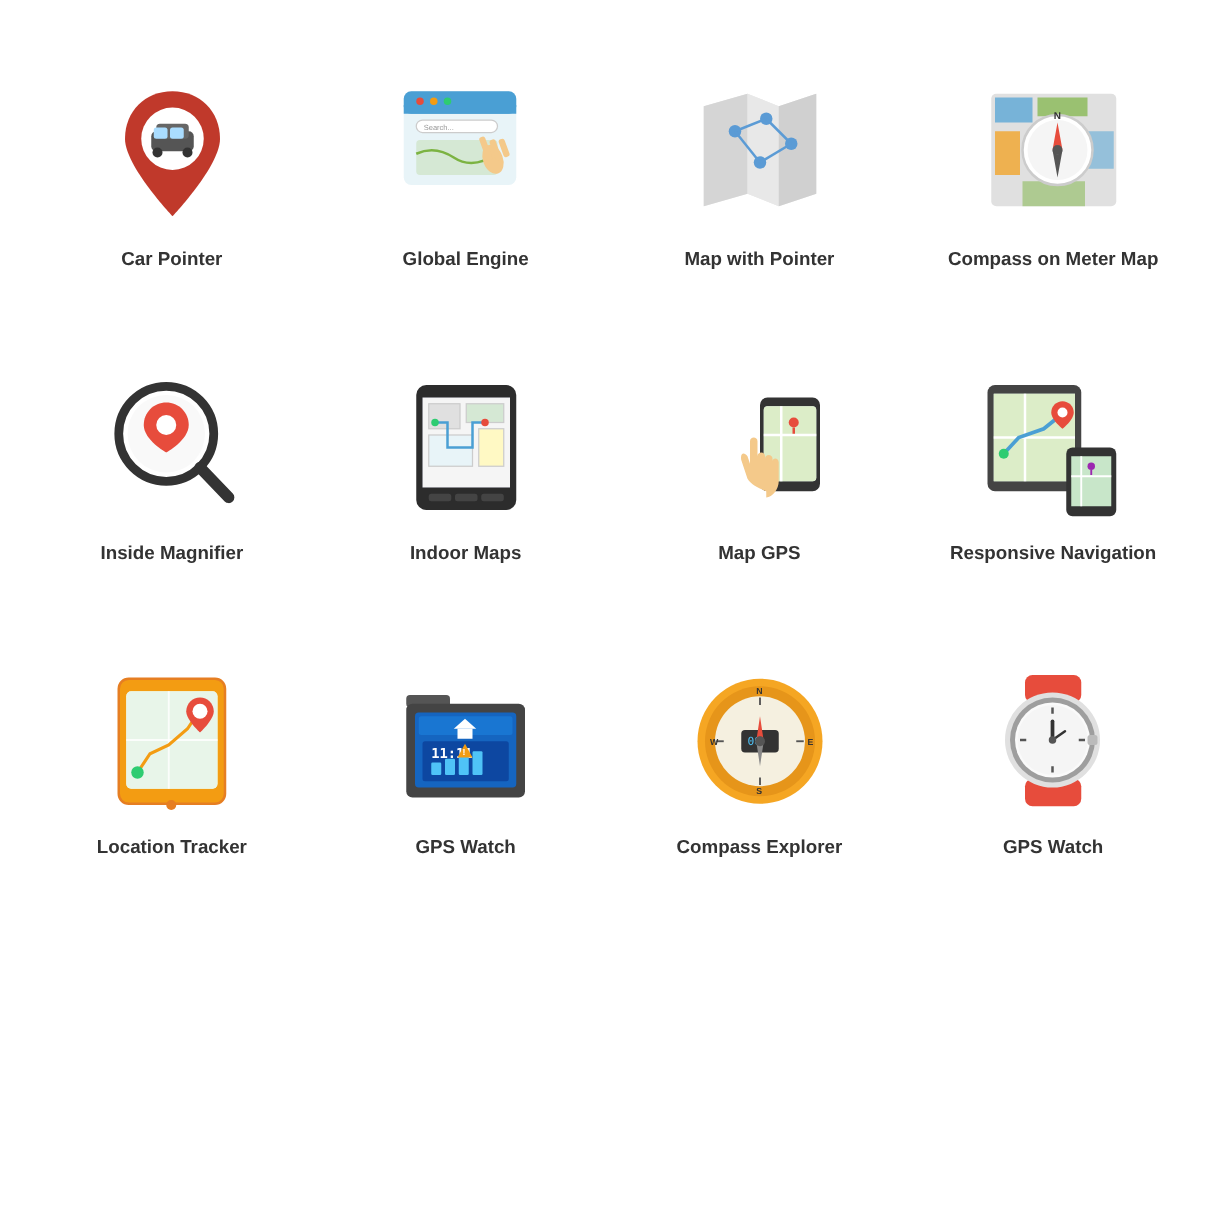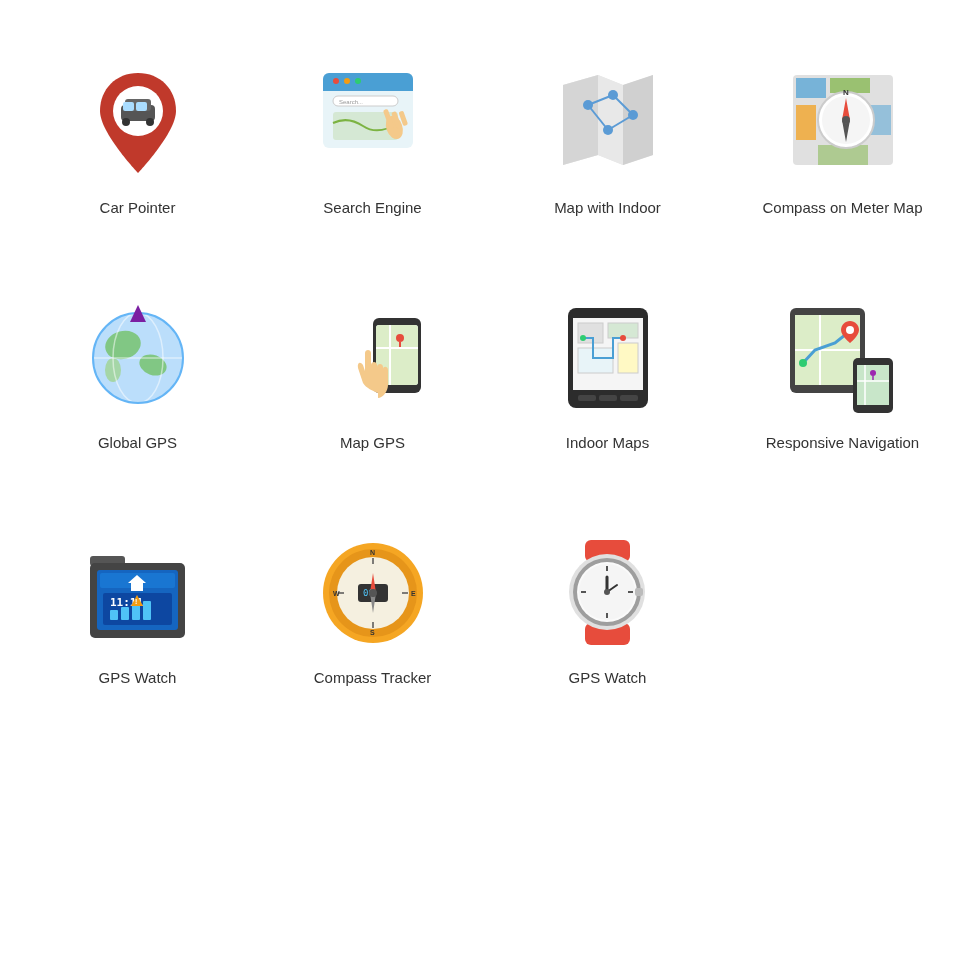--- a/index.html
+++ b/index.html
@@ -29,21 +29,21 @@
       width: 130px;
       height: 130px;
       display: flex;
       align-items: center;
       justify-content: center;
     }
     .icon-label {
       font-size: 15px;
       color: #333;
       text-align: center;
-      font-weight: 400;
+      font-weight: 700;
       line-height: 1.3;
     }
 
     
     svg { overflow: visible; }
   </style>
 </head>
 <body>
 
 <div class="grid">
@@ -85,21 +85,21 @@
         <path d="M15 55 Q30 48 45 58 Q60 68 80 55" stroke="#7cb342" stroke-width="2" fill="none"></path>
 
         <g transform="translate(55,30) rotate(-20)">
           <ellipse cx="10" cy="35" rx="8" ry="12" fill="#f4c98a"></ellipse>
           <rect x="5" y="15" width="5" height="20" rx="2" fill="#f4c98a"></rect>
           <rect x="12" y="20" width="5" height="17" rx="2" fill="#f4c98a"></rect>
           <rect x="19" y="22" width="5" height="15" rx="2" fill="#f4c98a"></rect>
         </g>
       </svg>
     </div>
-    <span class="icon-label">Search Engine</span>
+    <span class="icon-label">Global Engine</span>
   </div>
 
   <div class="icon-cell">
     <div class="icon-wrapper">
       <svg width="110" height="105" viewBox="0 0 110 105">
 
         <polygon points="10,15 45,5 70,15 100,5 100,85 70,95 45,85 10,95" fill="#e8e8e8"></polygon>
         <polygon points="10,15 45,5 45,85 10,95" fill="#d5d5d5"></polygon>
         <polygon points="45,5 70,15 70,95 45,85" fill="#e8e8e8"></polygon>
         <polygon points="70,15 100,5 100,85 70,95" fill="#d0d0d0"></polygon>
@@ -107,21 +107,21 @@
         <circle cx="35" cy="35" r="5" fill="#5b9bd5"></circle>
         <circle cx="60" cy="25" r="5" fill="#5b9bd5"></circle>
         <circle cx="80" cy="45" r="5" fill="#5b9bd5"></circle>
         <circle cx="55" cy="60" r="5" fill="#5b9bd5"></circle>
         <line x1="35" y1="35" x2="60" y2="25" stroke="#5b9bd5" stroke-width="2"></line>
         <line x1="60" y1="25" x2="80" y2="45" stroke="#5b9bd5" stroke-width="2"></line>
         <line x1="80" y1="45" x2="55" y2="60" stroke="#5b9bd5" stroke-width="2"></line>
         <line x1="35" y1="35" x2="55" y2="60" stroke="#5b9bd5" stroke-width="2"></line>
       </svg>
     </div>
-    <span class="icon-label">Map with Indoor</span>
+    <span class="icon-label">Map with Pointer</span>
   </div>
 
   <div class="icon-cell">
     <div class="icon-wrapper">
       <svg width="110" height="105" viewBox="0 0 110 105">
 
         <rect x="5" y="5" width="100" height="90" rx="4" fill="#e0e0e0"></rect>
 
         <rect x="8" y="8" width="30" height="20" fill="#4a9fd4" opacity="0.7"></rect>
         <rect x="42" y="8" width="40" height="15" fill="#7cb342" opacity="0.7"></rect>
@@ -137,60 +137,36 @@
         <polygon points="58,72 54,50 58,54 62,50" fill="#555"></polygon>
         <circle cx="58" cy="50" r="4" fill="#555"></circle>
 
         <text x="55" y="25" font-size="8" font-weight="bold" fill="#333">N</text>
       </svg>
     </div>
     <span class="icon-label">Compass on Meter Map</span>
   </div>
 
 
-
   <div class="icon-cell">
     <div class="icon-wrapper">
       <svg width="110" height="115" viewBox="0 0 110 115">
 
-        <circle cx="55" cy="58" r="45" fill="#bbdefb"></circle>
-
-        <ellipse cx="40" cy="45" rx="18" ry="14" fill="#81c784" transform="rotate(-15,40,45)"></ellipse>
-        <ellipse cx="70" cy="65" rx="14" ry="10" fill="#81c784" transform="rotate(20,70,65)"></ellipse>
-        <ellipse cx="30" cy="70" rx="8" ry="12" fill="#a5d6a7"></ellipse>
-
-        <ellipse cx="55" cy="58" rx="25" ry="45" fill="none" stroke="rgba(255,255,255,0.5)" stroke-width="1.5"></ellipse>
-        <line x1="10" y1="58" x2="100" y2="58" stroke="rgba(255,255,255,0.5)" stroke-width="1.5"></line>
-        <circle cx="55" cy="58" r="45" fill="none" stroke="#64b5f6" stroke-width="2"></circle>
-
-        <polygon points="55,5 47,22 63,22" fill="#7b1fa2"></polygon>
-      </svg>
-    </div>
-    <span class="icon-label">Global GPS</span>
-  </div>
-
-  <div class="icon-cell">
-    <div class="icon-wrapper">
-      <svg width="110" height="110" viewBox="0 0 110 110">
-
-        <rect x="55" y="15" width="48" height="75" rx="6" fill="#333"></rect>
-        <rect x="58" y="22" width="42" height="60" rx="3" fill="#e8f4f8"></rect>
-
-        <rect x="58" y="22" width="42" height="60" rx="3" fill="#dcedc8"></rect>
-        <line x1="72" y1="22" x2="72" y2="82" stroke="white" stroke-width="2"></line>
-        <line x1="58" y1="45" x2="100" y2="45" stroke="white" stroke-width="2"></line>
-
-        <circle cx="82" cy="35" r="4" fill="#e74c3c"></circle>
-        <line x1="82" y1="39" x2="82" y2="44" stroke="#e74c3c" stroke-width="2"></line>
-
-        <path d="M60 90 C55 88 48 85 45 80 L40 65 C39 60 42 58 45 62 L47 68 L47 50 C47 46 53 46 53 50 L53 62 C53 58 59 58 59 62 L59 64 C59 60 65 60 65 64 L65 66 C65 63 70 63 70 67 L70 82 C70 88 65 95 60 95Z" fill="#f4c98a"></path>
-      </svg>
-    </div>
-    <span class="icon-label">Map GPS</span>
-  </div>
+        <circle cx="50" cy="47" r="38" fill="white" stroke="#333" stroke-width="7"></circle>
+        <circle cx="50" cy="47" r="31" fill="#f9f9f9"></circle>
+
+        <line x1="77" y1="74" x2="100" y2="98" stroke="#333" stroke-width="9" stroke-linecap="round"></line>
+
+        <path d="M50 22 C40 22 32 30 32 40 C32 52 50 62 50 62 C50 62 68 52 68 40 C68 30 60 22 50 22Z" fill="#e74c3c"></path>
+        <circle cx="50" cy="40" r="8" fill="white"></circle>
+      </svg>
+    </div>
+    <span class="icon-label">Inside Magnifier</span>
+  </div>
+
 
   <div class="icon-cell">
     <div class="icon-wrapper">
       <svg width="100" height="110" viewBox="0 0 100 110">
 
         <rect x="10" y="5" width="80" height="100" rx="8" fill="#2c2c2c"></rect>
         <rect x="15" y="15" width="70" height="72" fill="#1a1a2e"></rect>
 
         <rect x="15" y="15" width="70" height="72" fill="#f5f5f5"></rect>
 
@@ -208,20 +184,40 @@
         <rect x="62" y="92" width="18" height="6" rx="2" fill="#444"></rect>
 
         <circle cx="50" cy="108" r="0" fill="#555"></circle>
       </svg>
     </div>
     <span class="icon-label">Indoor Maps</span>
   </div>
 
   <div class="icon-cell">
     <div class="icon-wrapper">
+      <svg width="110" height="110" viewBox="0 0 110 110">
+
+        <rect x="55" y="15" width="48" height="75" rx="6" fill="#333"></rect>
+        <rect x="58" y="22" width="42" height="60" rx="3" fill="#e8f4f8"></rect>
+
+        <rect x="58" y="22" width="42" height="60" rx="3" fill="#dcedc8"></rect>
+        <line x1="72" y1="22" x2="72" y2="82" stroke="white" stroke-width="2"></line>
+        <line x1="58" y1="45" x2="100" y2="45" stroke="white" stroke-width="2"></line>
+
+        <circle cx="82" cy="35" r="4" fill="#e74c3c"></circle>
+        <line x1="82" y1="39" x2="82" y2="44" stroke="#e74c3c" stroke-width="2"></line>
+
+        <path d="M60 90 C55 88 48 85 45 80 L40 65 C39 60 42 58 45 62 L47 68 L47 50 C47 46 53 46 53 50 L53 62 C53 58 59 58 59 62 L59 64 C59 60 65 60 65 64 L65 66 C65 63 70 63 70 67 L70 82 C70 88 65 95 60 95Z" fill="#f4c98a"></path>
+      </svg>
+    </div>
+    <span class="icon-label">Map GPS</span>
+  </div>
+
+  <div class="icon-cell">
+    <div class="icon-wrapper">
       <svg width="115" height="110" viewBox="0 0 115 110">
 
         <rect x="5" y="5" width="75" height="85" rx="6" fill="#444"></rect>
         <rect x="10" y="12" width="65" height="70" fill="#e8f4f8"></rect>
 
         <rect x="10" y="12" width="65" height="70" fill="#dcedc8"></rect>
         <line x1="35" y1="12" x2="35" y2="82" stroke="white" stroke-width="2"></line>
         <line x1="10" y1="47" x2="75" y2="47" stroke="white" stroke-width="2"></line>
 
         <polyline points="18,60 30,47 50,40 65,28" stroke="#4a9fd4" stroke-width="3" fill="none"></polyline>
@@ -237,20 +233,45 @@
         <line x1="72" y1="78" x2="104" y2="78" stroke="white" stroke-width="1.5"></line>
 
         <circle cx="88" cy="70" r="3" fill="#9c27b0"></circle>
         <line x1="88" y1="73" x2="88" y2="77" stroke="#9c27b0" stroke-width="1.5"></line>
       </svg>
     </div>
     <span class="icon-label">Responsive Navigation</span>
   </div>
 
 
+  <div class="icon-cell">
+    <div class="icon-wrapper">
+      <svg width="105" height="110" viewBox="0 0 105 110">
+
+        <rect x="10" y="5" width="85" height="100" rx="8" fill="#f39c12"></rect>
+        <rect x="10" y="5" width="85" height="100" rx="8" fill="none" stroke="#e67e22" stroke-width="2"></rect>
+        <rect x="16" y="15" width="73" height="78" rx="4" fill="#fff9c4"></rect>
+
+        <rect x="16" y="15" width="73" height="78" rx="4" fill="#e8f5e9"></rect>
+
+        <line x1="50" y1="15" x2="50" y2="93" stroke="rgba(255,255,255,0.8)" stroke-width="1.5"></line>
+        <line x1="16" y1="54" x2="89" y2="54" stroke="rgba(255,255,255,0.8)" stroke-width="1.5"></line>
+
+        <polyline points="25,80 35,65 50,58 65,45 75,30" stroke="#f39c12" stroke-width="2.5" fill="none"></polyline>
+
+        <circle cx="25" cy="80" r="5" fill="#2ecc71"></circle>
+
+        <path d="M75 20 C69 20 64 25 64 31 C64 38 75 48 75 48 C75 48 86 38 86 31 C86 25 81 20 75 20Z" fill="#e74c3c"></path>
+        <circle cx="75" cy="31" r="6" fill="white"></circle>
+
+        <circle cx="52" cy="106" r="4" fill="#e67e22"></circle>
+      </svg>
+    </div>
+    <span class="icon-label">Location Tracker</span>
+  </div>
 
   <div class="icon-cell">
     <div class="icon-wrapper">
       <svg width="105" height="110" viewBox="0 0 105 110">
 
         <rect x="5" y="18" width="35" height="10" rx="3" fill="#555"></rect>
 
         <rect x="5" y="25" width="95" height="75" rx="5" fill="#444"></rect>
 
         <rect x="12" y="32" width="81" height="60" rx="3" fill="#1565c0"></rect>
@@ -298,21 +319,21 @@
         <text x="93" y="58" font-size="7" fill="#333" font-weight="bold">E</text>
 
         <rect x="40" y="46" width="30" height="18" rx="3" fill="#333"></rect>
         <text x="45" y="58" font-size="9" fill="#4fc3f7" font-family="monospace">00</text>
 
         <polygon points="55,35 52,55 55,51 58,55" fill="#e74c3c"></polygon>
         <polygon points="55,75 52,55 55,59 58,55" fill="#888"></polygon>
         <circle cx="55" cy="55" r="4" fill="#555"></circle>
       </svg>
     </div>
-    <span class="icon-label">Compass Tracker</span>
+    <span class="icon-label">Compass Explorer</span>
   </div>
 
   <div class="icon-cell">
     <div class="icon-wrapper">
       <svg width="105" height="115" viewBox="0 0 105 115">
 
         <rect x="30" y="5" width="45" height="22" rx="6" fill="#e74c3c"></rect>
 
         <rect x="30" y="88" width="45" height="22" rx="6" fill="#e74c3c"></rect>
 

